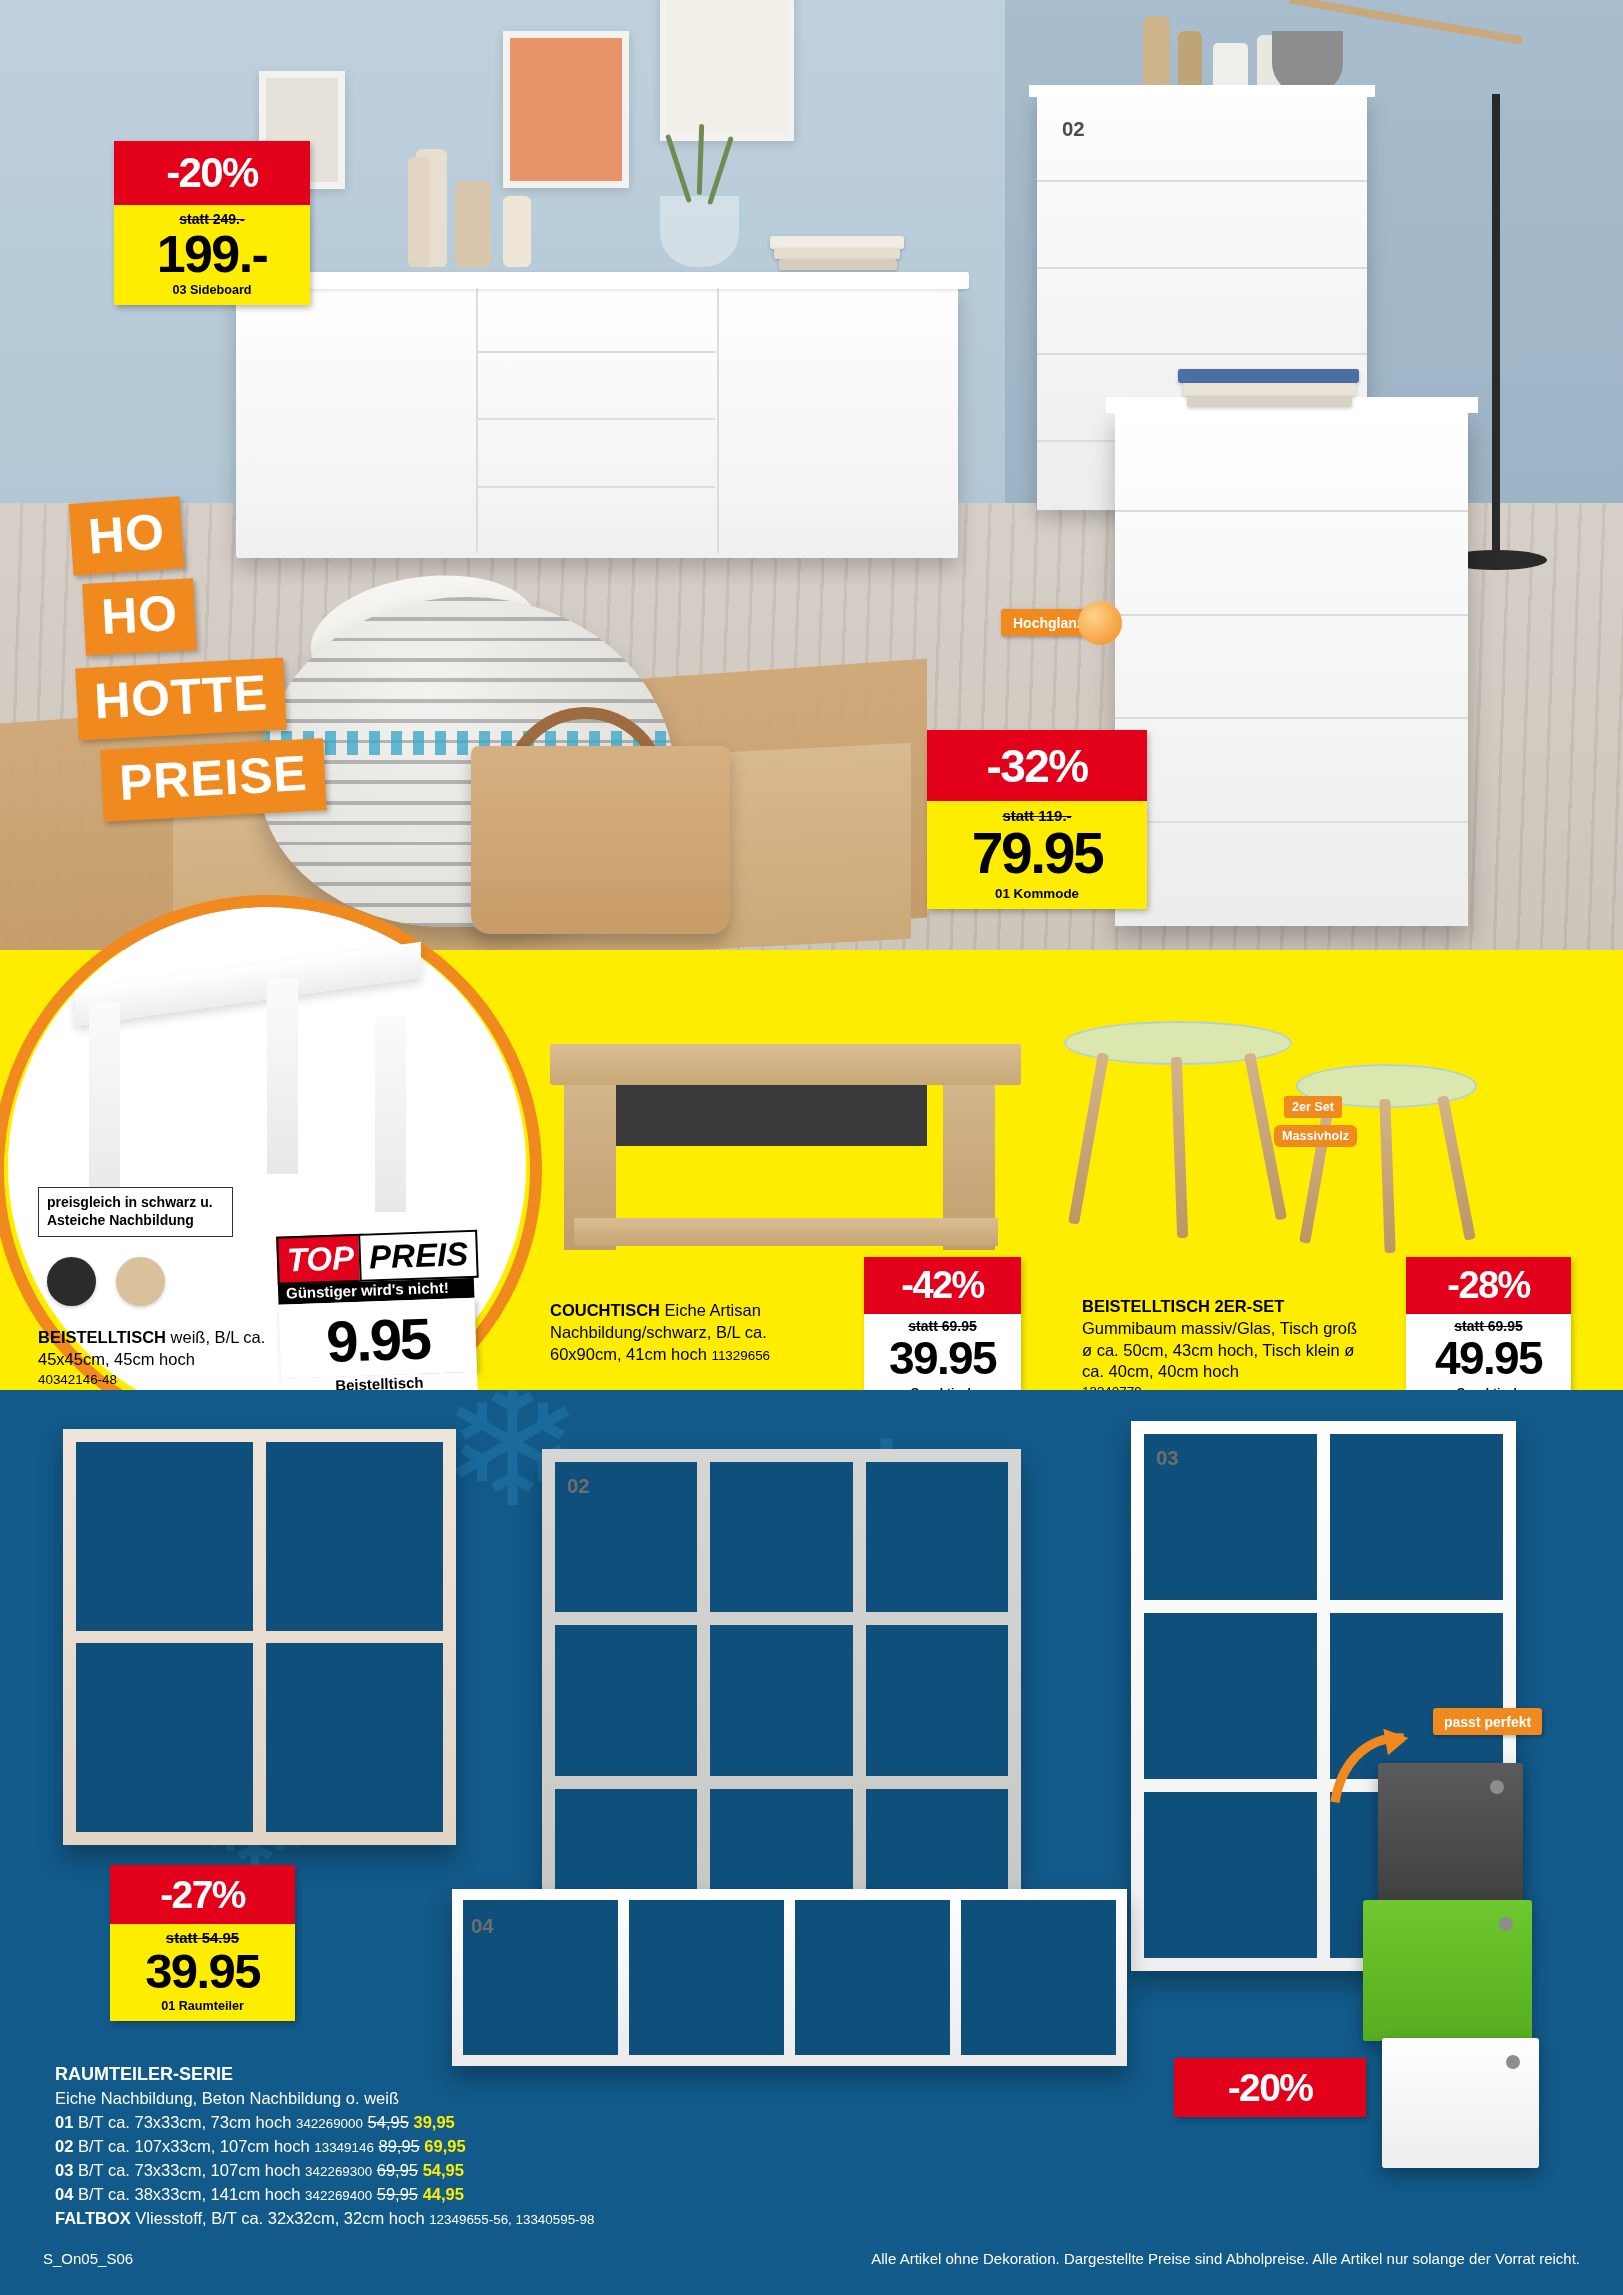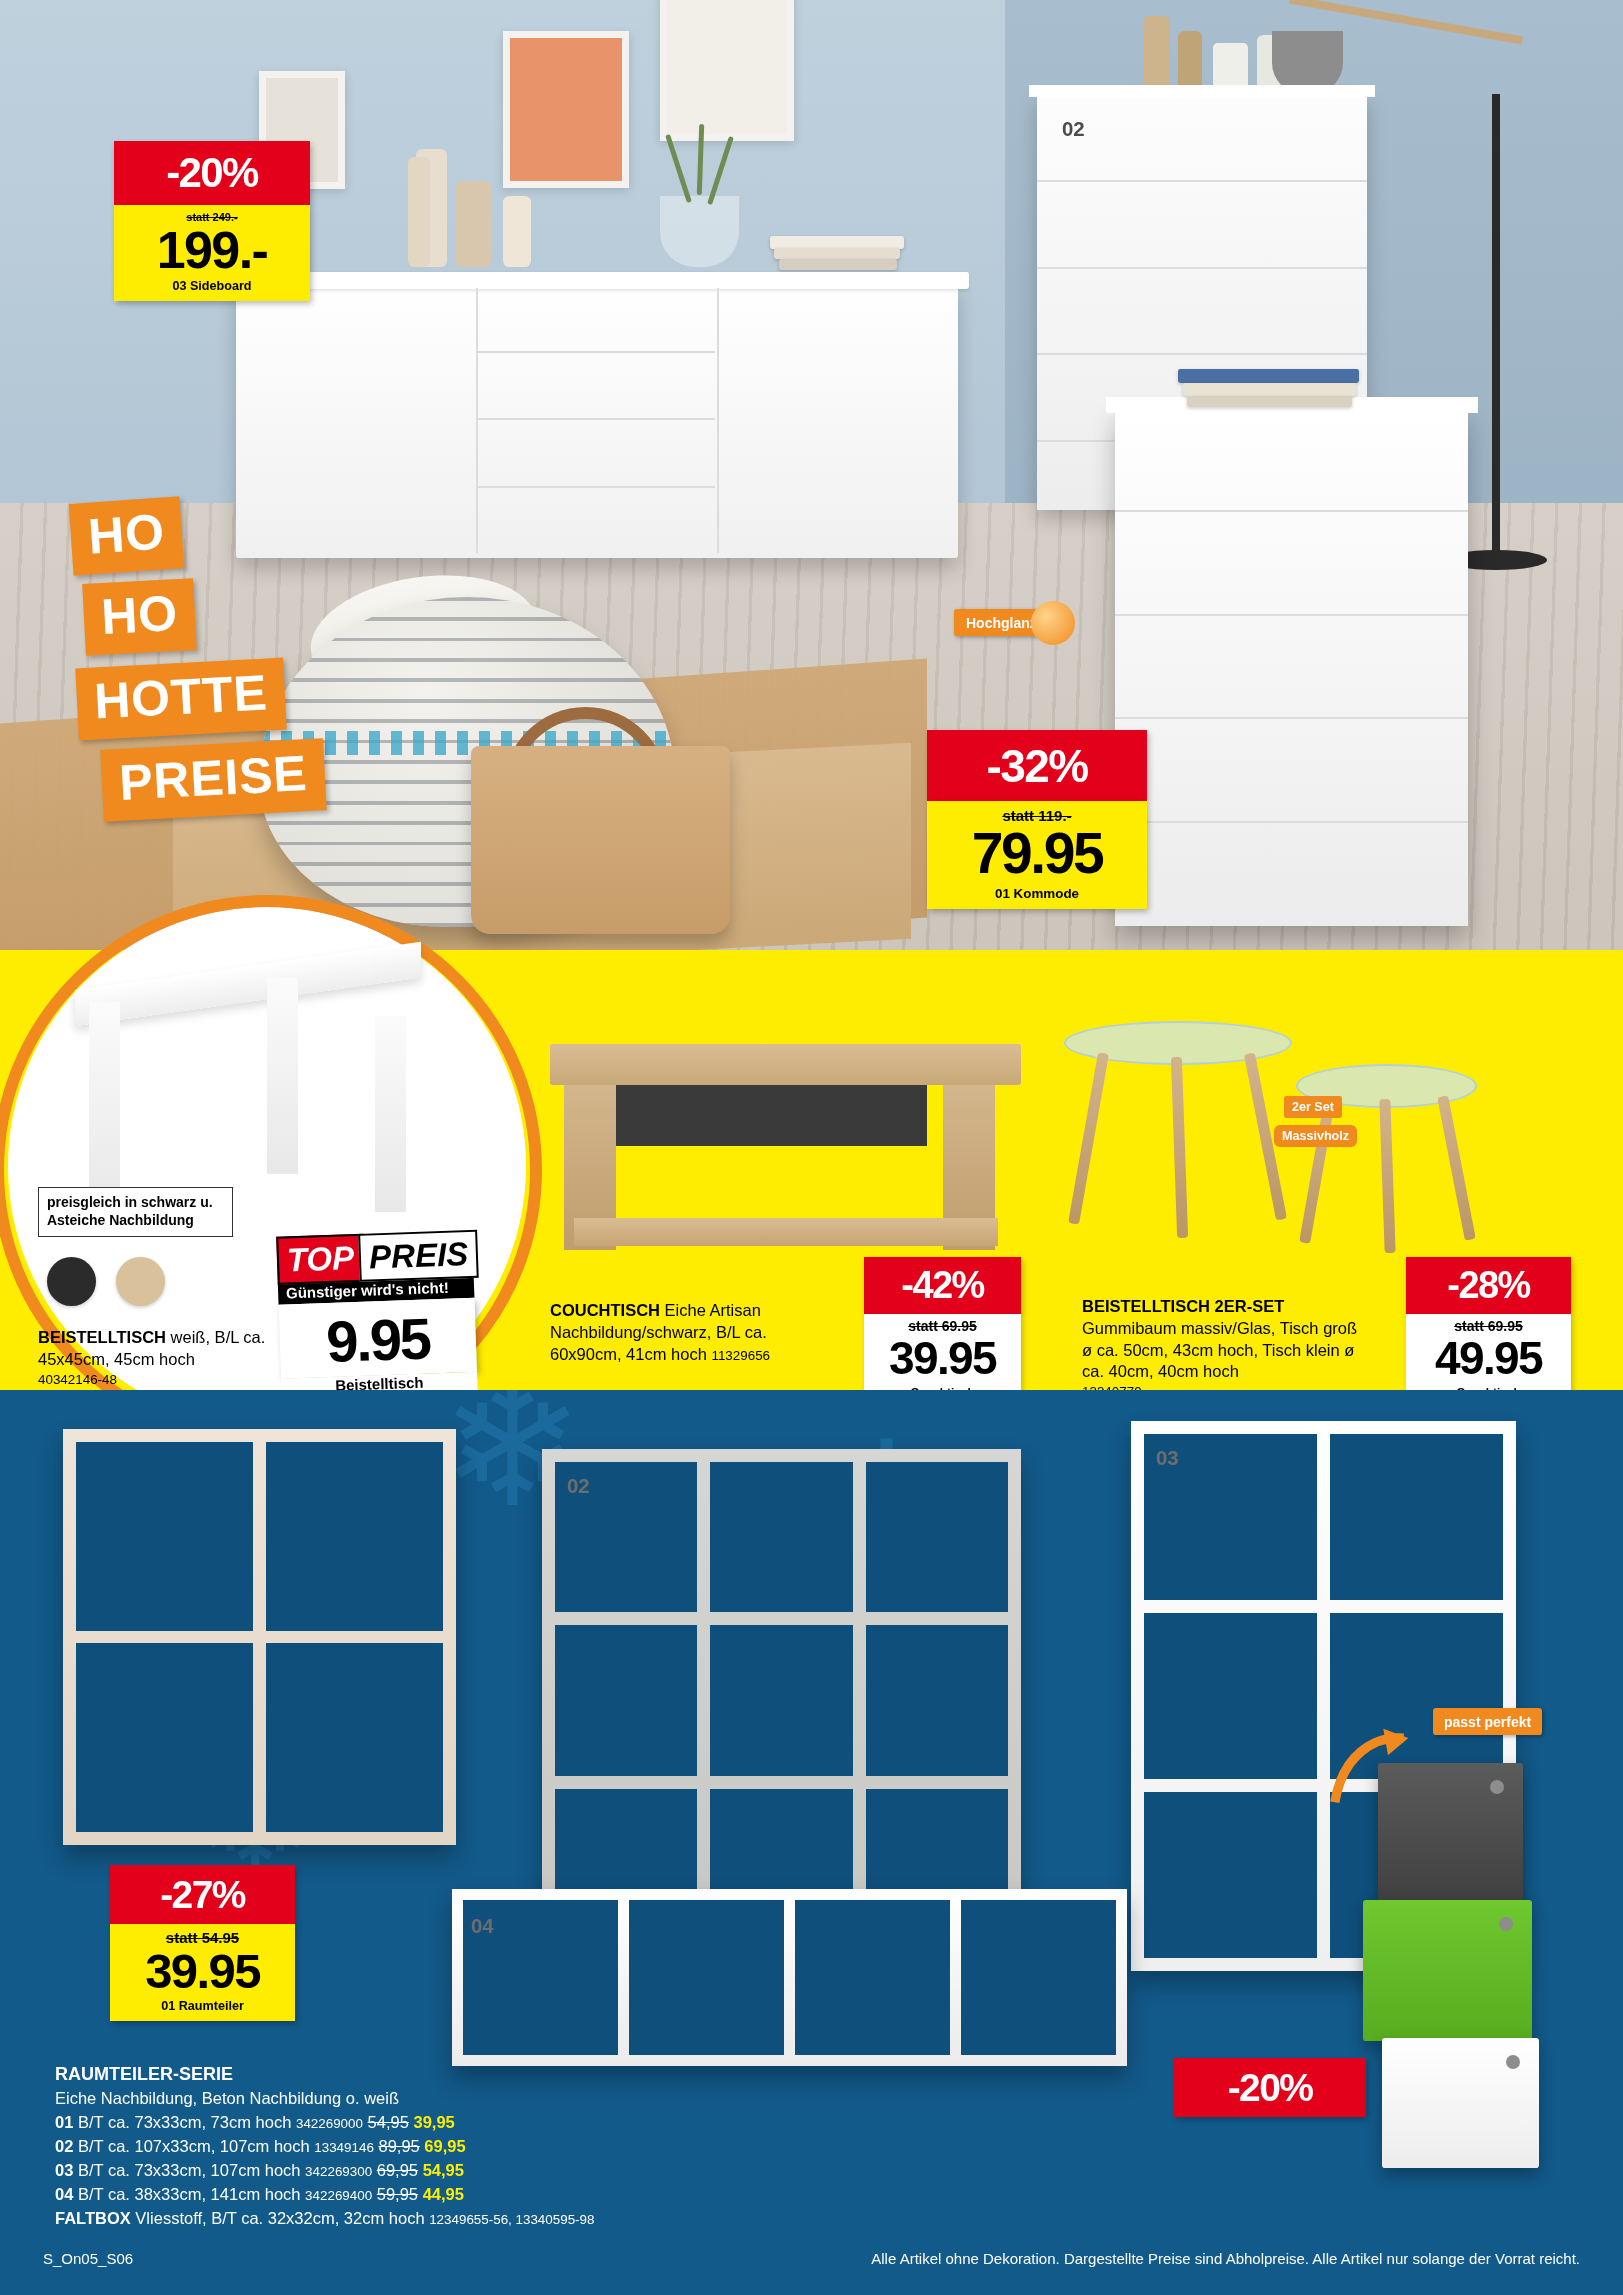--- a/index.html
+++ b/index.html
@@ -146,21 +146,21 @@
   .tag-yellow {
     background:#ffed00; color:#000; text-align:center;
     box-shadow:2.4px 3.1px 6.3px rgba(0,0,0,.3);
   }
   .tag-strike { text-decoration: line-through; }
 
   
   #tag-sideboard { left:114px; top:141px; width:196px; }
   #tag-sideboard .tag-red { font-size:42px; padding:11px 0 11px; letter-spacing:-1.6px; }
   #tag-sideboard .tag-yellow { padding:6.3px 0 7.9px; }
-  #tag-sideboard .statt { font-size:11px; font-weight:bold; }
+  #tag-sideboard .statt { font-size:14px; font-weight:bold; }
   #tag-sideboard .price { font-size:52px; font-weight:bold; letter-spacing:-1.6px; margin:-3.1px 0 0; }
   #tag-sideboard .lbl { font-size:12.6px; font-weight:bold; margin-top:-1.6px; }
 
   
   #tag-kommode { left:927px; top:730px; width:220px; }
   #tag-kommode .tag-red { font-size:46px; padding:12.6px 0; letter-spacing:-1.6px; }
   #tag-kommode .tag-yellow { padding:6.3px 0 7.9px; }
   #tag-kommode .statt { font-size:15px; font-weight:bold; }
   #tag-kommode .price { font-size:57px; font-weight:bold; letter-spacing:-2.4px; margin:-4.7px 0 0; }
   #tag-kommode .lbl { font-size:13.4px; font-weight:bold; }
@@ -174,21 +174,21 @@
   }
   #hoho .l1 { transform:rotate(-4deg); }
   #hoho .l2 { transform:rotate(-3deg); margin-left:12.6px; }
   #hoho .l3 { transform:rotate(-3deg); margin-left:6.3px; }
   #hoho .l4 { transform:rotate(-3deg); margin-left:31px; }
 
   .pill {
     position:absolute; background:#f08a1e; color:#fff; font-size:14px; font-weight:bold;
     padding:5.5px 11px; border-radius:3.1px; box-shadow:1.6px 1.6px 3.9px rgba(0,0,0,.25);
   }
-  #pill-hochglanz { left:954px; top:609px;padding-left:12px; }
+  #pill-hochglanz { left:1001px; top:609px;padding-left:12px; }
   #pill-hochglanz:after {
     content:""; position:absolute; right:-27px; top:-7.9px; width:44px; height:44px;
     background: radial-gradient(circle at 35% 35%, #ffd38a, #f08a1e);
     border-radius:50%;
   }
 
   .num-badge {
     position:absolute; color:#4c4c4c; font-size:20.4px; font-weight:bold;
   }
 

